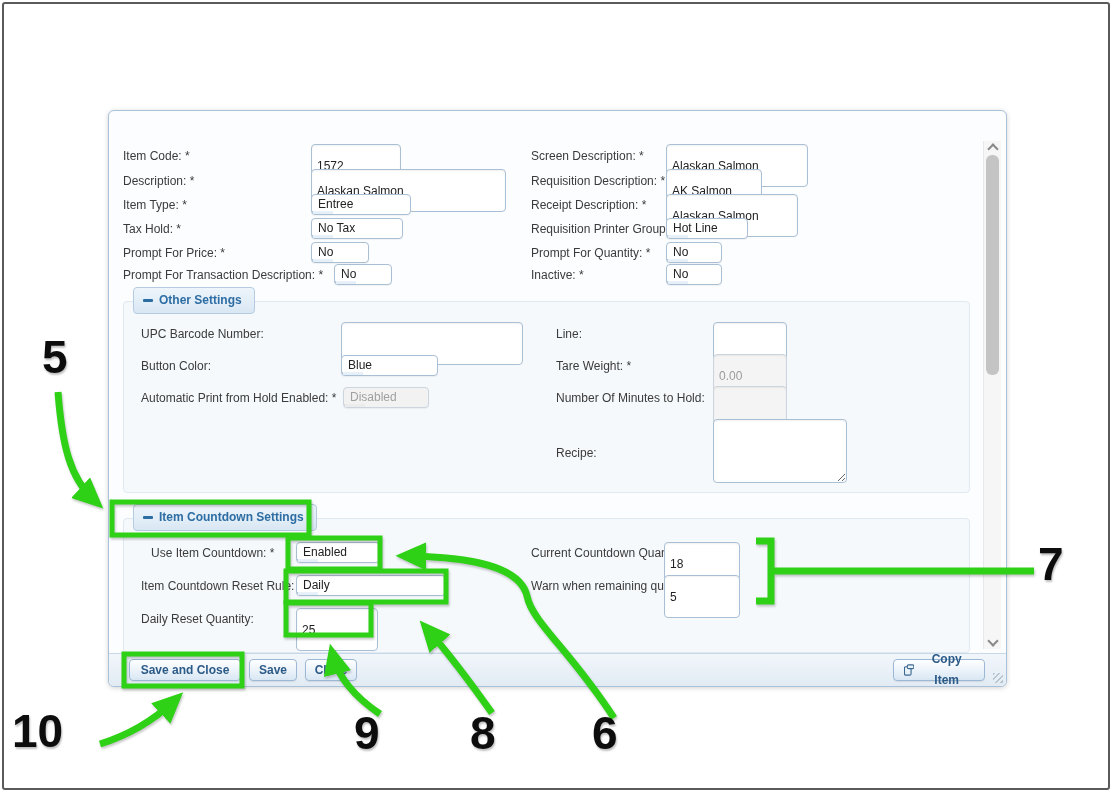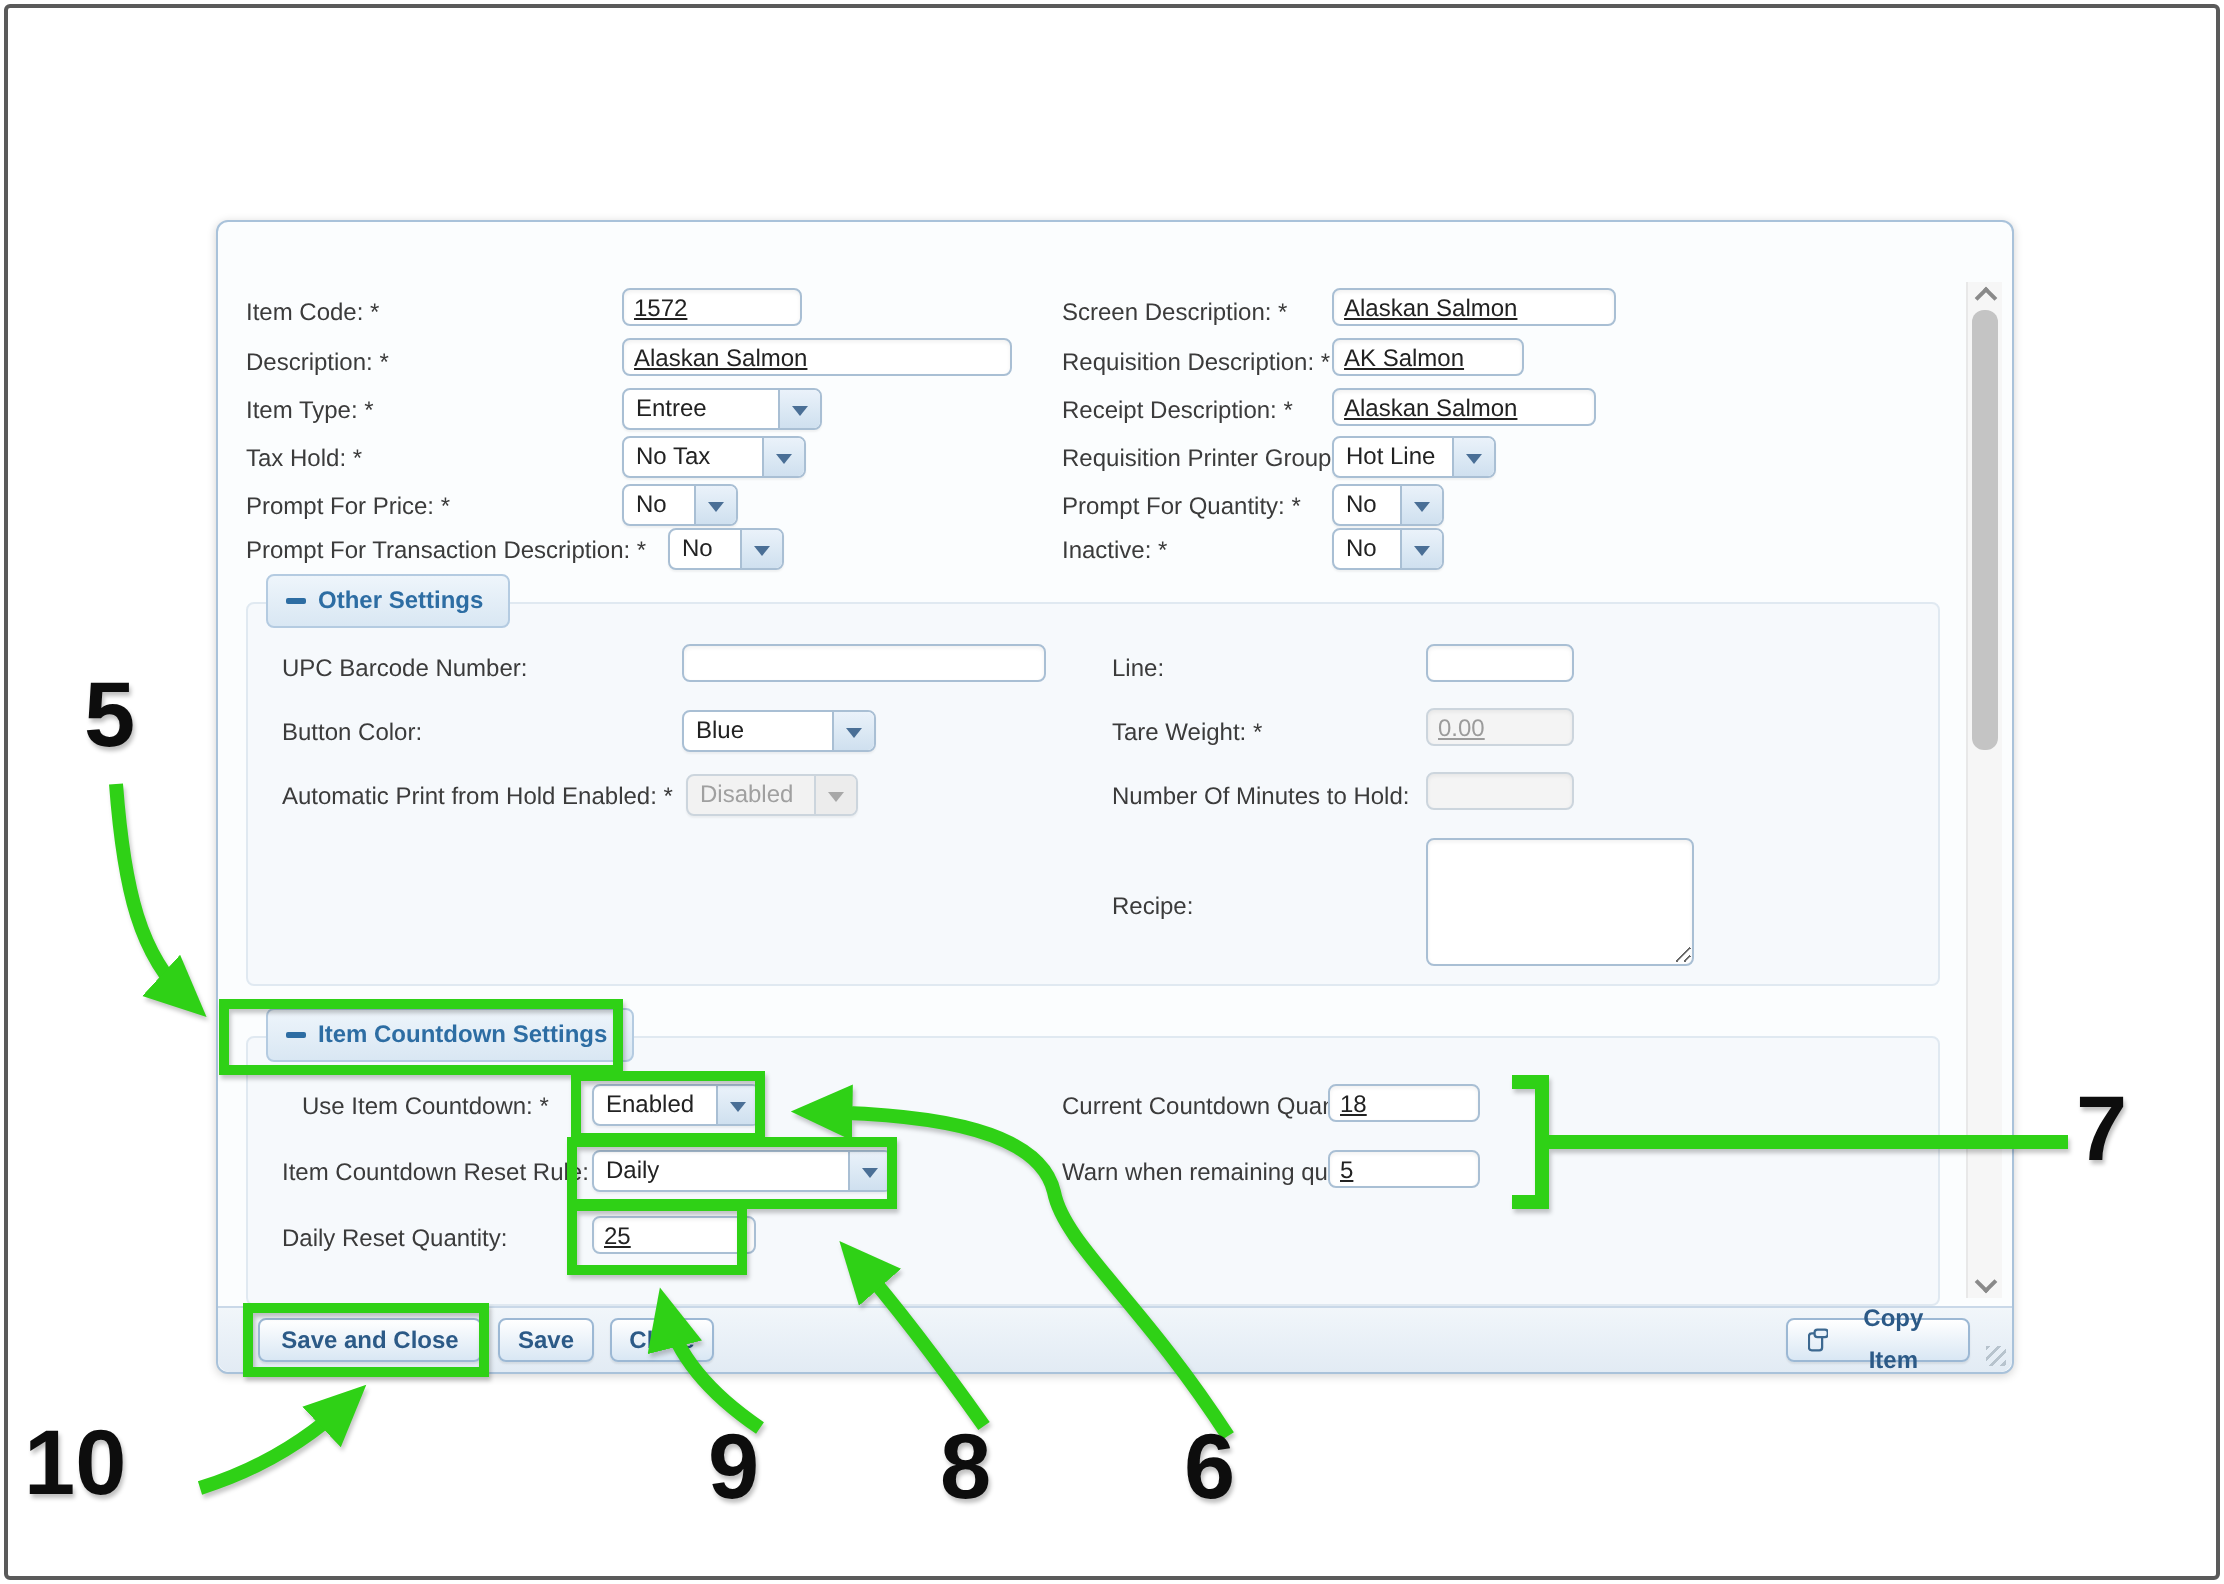--- a/index.html
+++ b/index.html
@@ -13,24 +13,24 @@
           box-shadow:0 1px 5px rgba(0,0,0,.18);}
   .titlebar{position:absolute;left:0;top:0;right:0;height:28px;
             background:linear-gradient(#e9f1f9,#d3e2f0);
             border-bottom:1px solid #bcd0e5;border-radius:5px 5px 0 0;}
   .title{position:absolute;left:14px;top:7px;font-size:12.5px;font-weight:bold;color:#1f3d5c;}
   .popout{position:absolute;right:38px;top:7px;width:13px;height:13px;cursor:pointer;}
 
   .lbl{position:absolute;font-size:12px;color:#3b3b3b;white-space:nowrap;}
   .txt{position:absolute;height:17px;border:1px solid #a9bfd4;border-radius:4px;
        background:#fff;font:12px "Liberation Sans",sans-serif;color:#222;
-       padding:0 5px;box-shadow:inset 0 1px 2px rgba(0,0,0,.06);outline:none;text-decoration:underline;}
+       padding:12px 5px;box-shadow:inset 0 1px 2px rgba(0,0,0,.06);outline:none;}
   .txt.dis{background:#f4f4f4;color:#9b9b9b;border-color:#ccd5dd;}
   .dd{position:absolute;height:19px;display:flex;border:1px solid #a9bfd4;border-radius:4px;
-      background:#fff;overflow:hidden;box-shadow:0 1px 1px rgba(0,0,0,.05);cursor:default;}
+      background:#fff;overflow:hidden;box-shadow:0 1px 1px rgba(0,0,0,.05);cursor:default;flex-direction:column;}
   .dd .t{flex:1;padding:2px 6px 0 6px;font-size:12px;color:#222;white-space:nowrap;}
   .dd .b{width:20px;background:linear-gradient(#eaf2fa,#cfe0ef);border-left:1px solid #a9bfd4;
          display:flex;align-items:center;justify-content:center;}
   .caret{width:0;height:0;border:4px solid transparent;border-top:5px solid #4a6f96;margin-top:5px;}
   .dd.dis{background:#f2f2f2;border-color:#ccd5dd;}
   .dd.dis .t{color:#a0a0a0;}
   .dd.dis .b{background:#ececec;border-left-color:#ccd5dd;}
   .dd.dis .caret{border-top-color:#a8a8a8;}
 
   .fieldset{position:absolute;background:#f6f9fc;border:1px solid #e0e9f1;border-radius:4px;}

